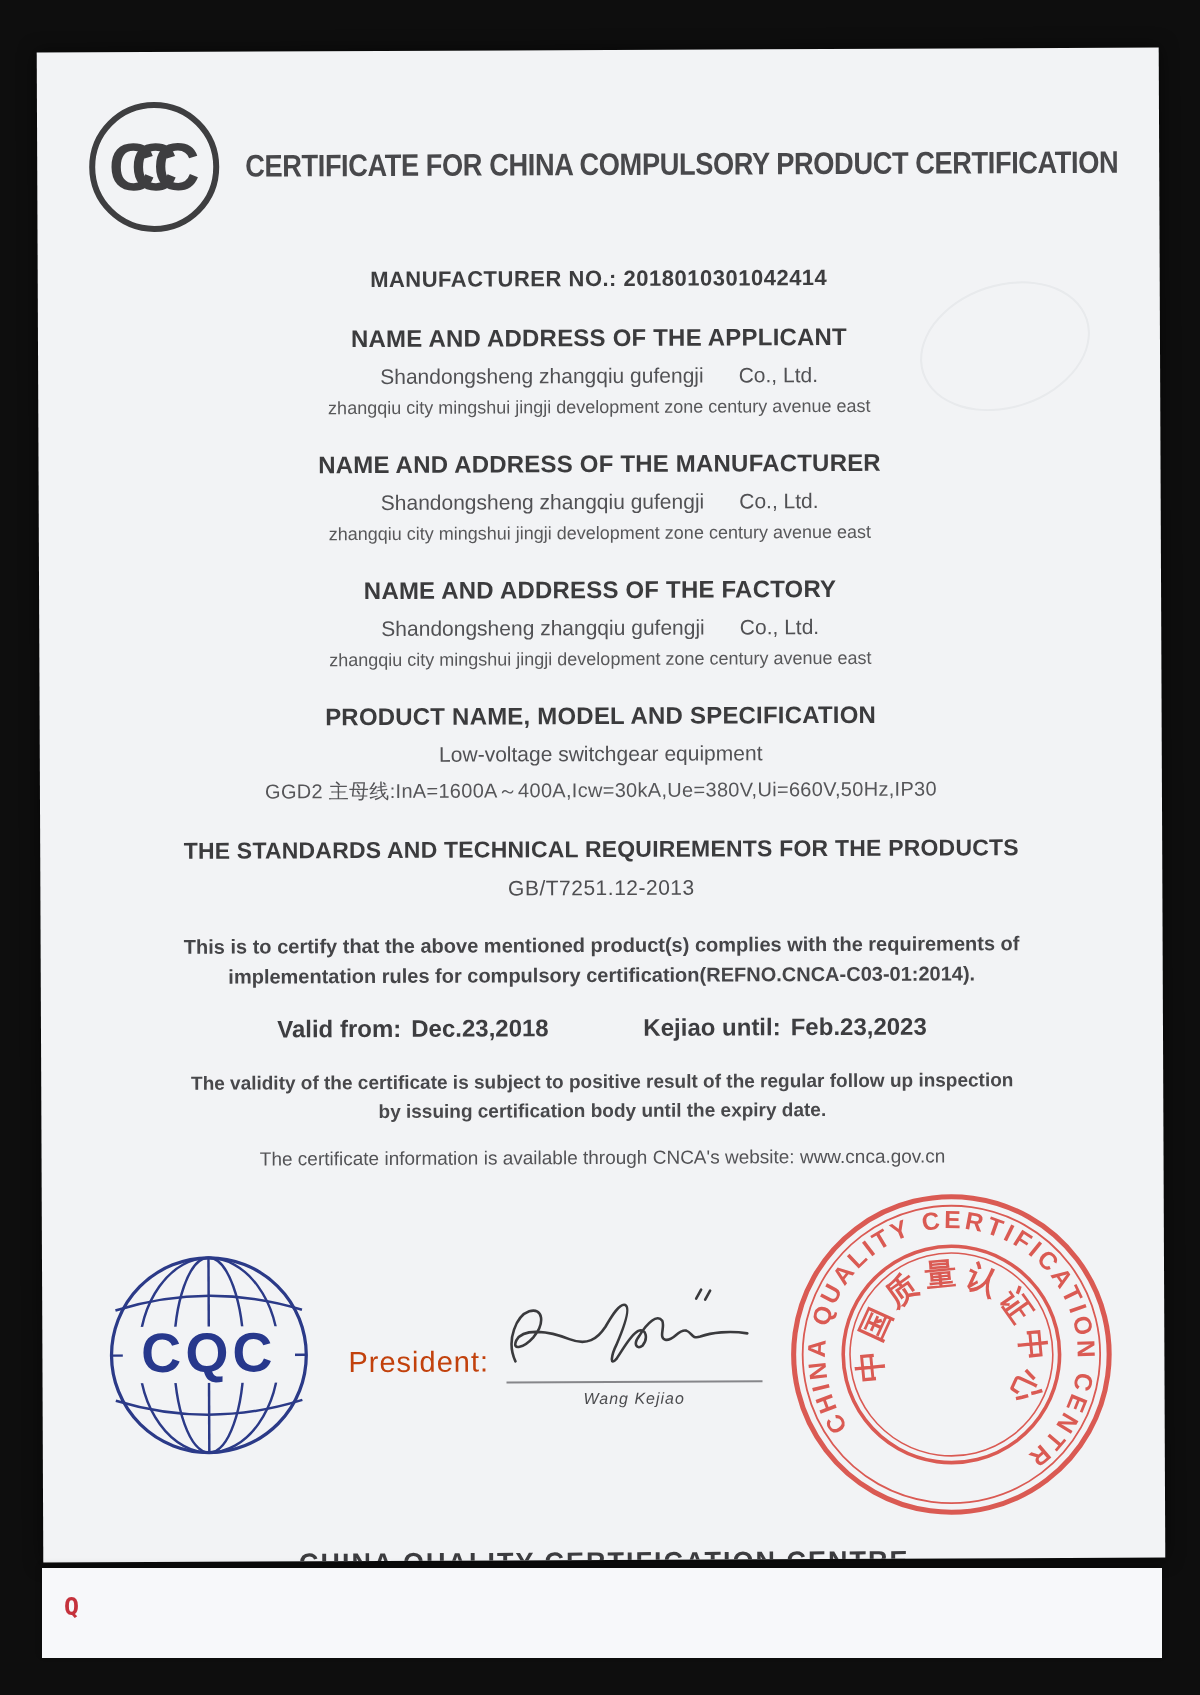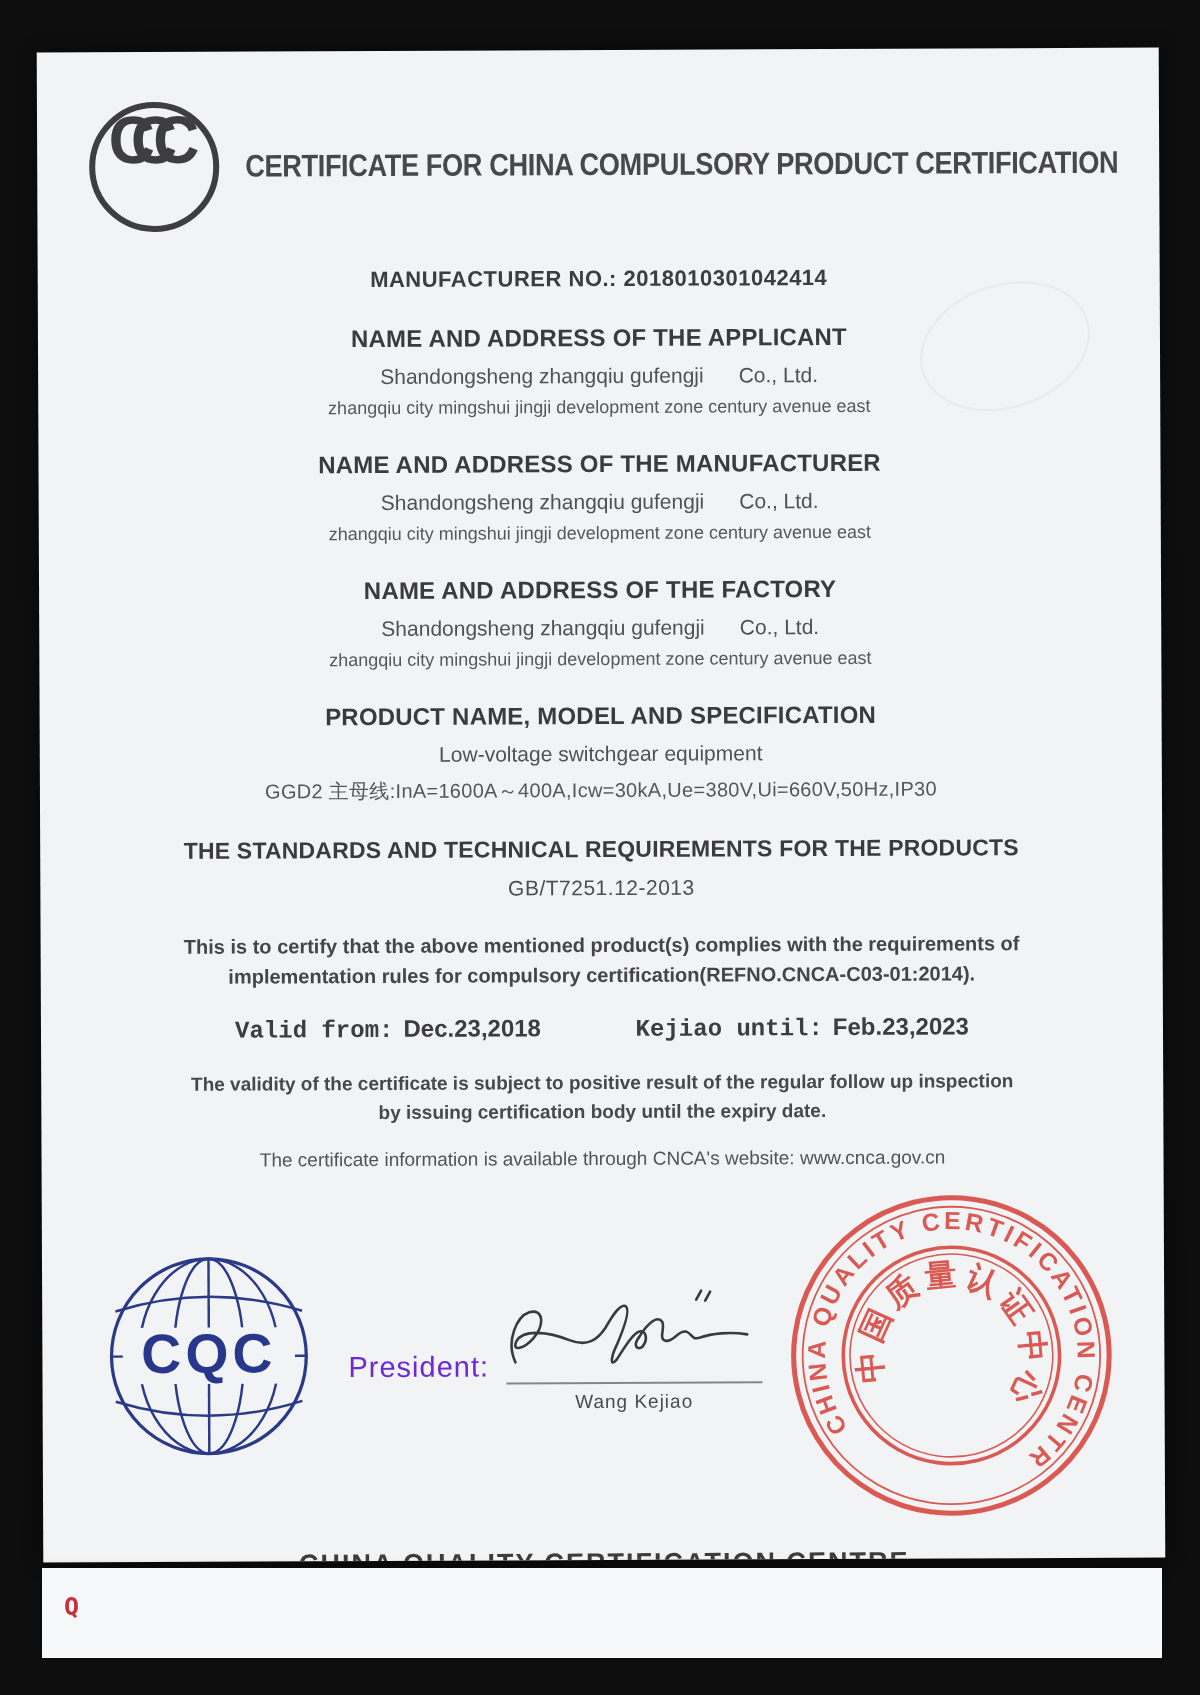--- a/index.html
+++ b/index.html
@@ -15,21 +15,21 @@
     box-sizing:border-box;
     padding:42px 0 0 0;
     transform:rotate(-0.25deg);
     box-shadow:0 0 18px rgba(0,0,0,.55);
     overflow:hidden;
   }
   
   .header{display:flex;align-items:center;padding:8px 30px 0 52px;gap:26px;}
   .ccc-circle{
     width:118px;height:118px;border:6px solid #3e3e40;border-radius:50%;
-    display:flex;align-items:flex-start;justify-content:center;flex-shrink:0;
+    display:flex;align-items:center;justify-content:center;flex-shrink:0;
   }
   .ccc-letters{
     font-size:64px;font-weight:700;color:#3e3e40;
     letter-spacing:-24px;padding-right:24px;line-height:1;
     transform:scaleY(1.05);
   }
   .title{
     font-size:31px;font-weight:700;color:#48484b;line-height:1.1;
     transform:scaleX(.88);transform-origin:left center;white-space:nowrap;
     letter-spacing:-.5px;
@@ -42,34 +42,34 @@
   .sec-addr{margin-top:9px;font-size:18px;color:#58585a;}
   .spec-line{margin-top:11px;font-size:20px;color:#565659;letter-spacing:.3px;}
   .std-val{margin-top:13px;font-size:21px;color:#4e4e51;letter-spacing:.5px;}
   .certify{
     margin:30px auto 0;width:900px;font-size:20px;font-weight:700;
     color:#454548;line-height:1.5;text-align:center;
   }
   .valid-row{margin-top:24px;text-align:center;font-size:24px;font-weight:700;color:#3d3d40;}
   .valid-pair{display:inline-block;}
   .valid-pair + .valid-pair{margin-left:88px;}
-  .valid-pair .lbl{margin-right:10px;font-family:Liberation Mono, monospace;}
+  .valid-pair .lbl{margin-right:10px;}
   .validity{
     margin:26px auto 0;width:840px;font-size:19px;font-weight:700;
     color:#48484b;line-height:1.5;text-align:center;
   }
   .cnca{margin-top:22px;text-align:center;font-size:19px;color:#535356;}
   
   .sig-area{position:relative;height:282px;margin-top:30px;}
   .cqc-logo{position:absolute;left:64px;top:52px;}
   .president-row{position:absolute;left:306px;top:88px;display:flex;align-items:flex-end;}
-  .president-label{font-size:29px;color:#6d28d9;padding-bottom:30px;letter-spacing:1px;}
+  .president-label{font-size:29px;color:#c2410c;padding-bottom:30px;letter-spacing:1px;}
   .sig-col{display:flex;flex-direction:column;align-items:center;margin-left:10px;}
   .sig-line{width:256px;height:2px;background:#86868a;margin-top:-6px;}
-  .signer{margin-top:7px;font-size:19px;color:#4b4b4e;letter-spacing:1px;}
+  .signer{margin-top:7px;font-size:16px;color:#4b4b4e;letter-spacing:1px;font-style:italic;}
   .seal{position:absolute;top:-12px;right:44px;opacity:.9;}
   
   .org-name{margin-top:66px;text-align:center;font-size:27px;font-weight:700;color:#3c3c3f;letter-spacing:2px;}
   .watermark{
     position:absolute;right:68px;top:236px;width:170px;height:120px;
     border:2px solid rgba(120,125,140,.08);border-radius:50%;transform:rotate(-18deg);
   }
   
   .sheet2{
     position:absolute;left:42px;top:1568px;width:1120px;height:90px;

